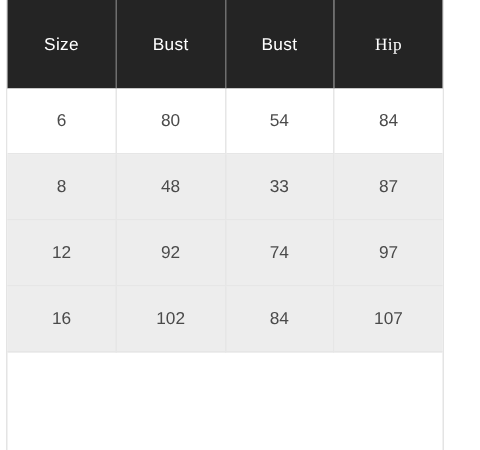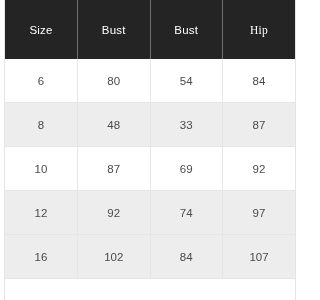--- a/index.html
+++ b/index.html
@@ -106,26 +106,20 @@
         <td>80</td>
         <td>54</td>
         <td>84</td>
       </tr>
       <tr class="row-even">
         <td>8</td>
         <td>48</td>
         <td>33</td>
         <td>87</td>
       </tr>
-      <tr class="row-odd">
-        <td>10</td>
-        <td>87</td>
-        <td>69</td>
-        <td>92</td>
-      </tr>
       <tr class="row-even">
         <td>12</td>
         <td>92</td>
         <td>74</td>
         <td>97</td>
       </tr>
       <tr class="row-even">
         <td>16</td>
         <td>102</td>
         <td>84</td>

